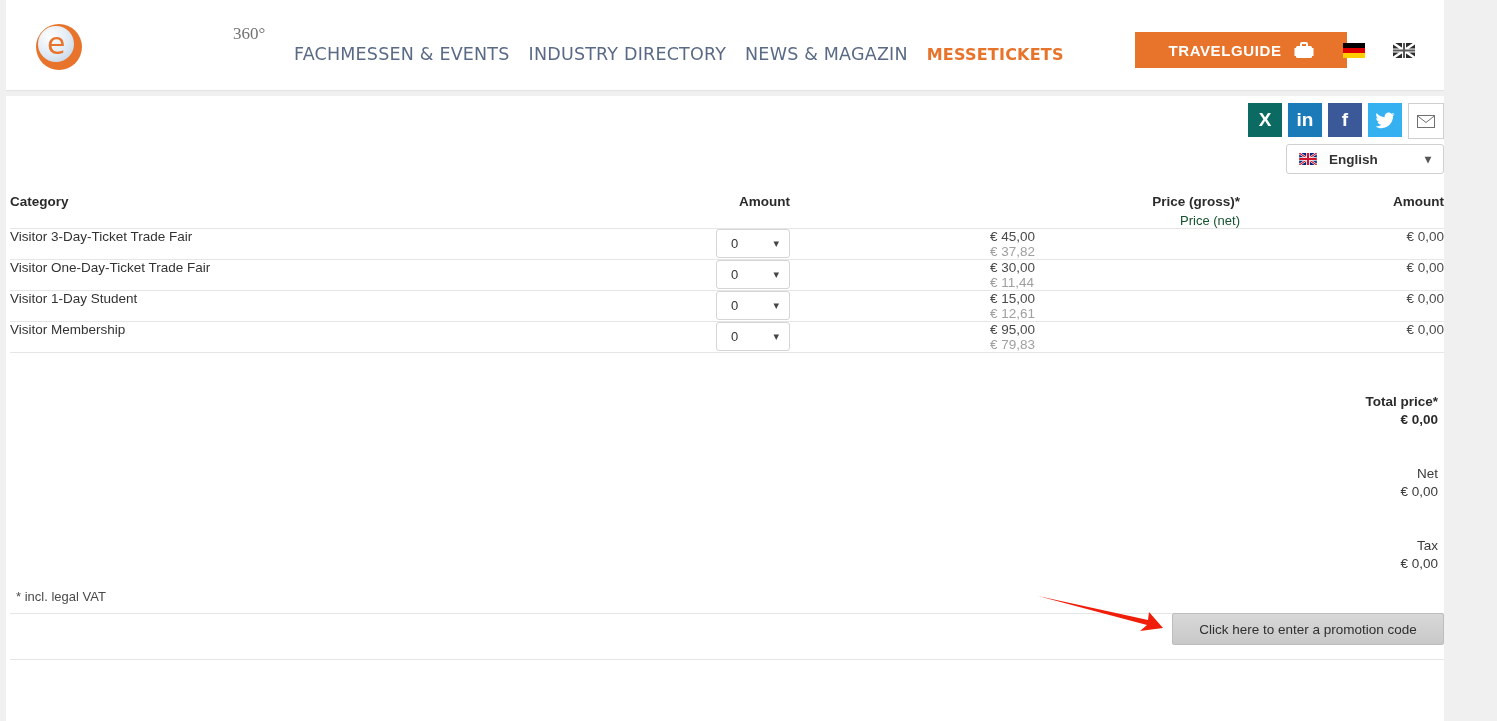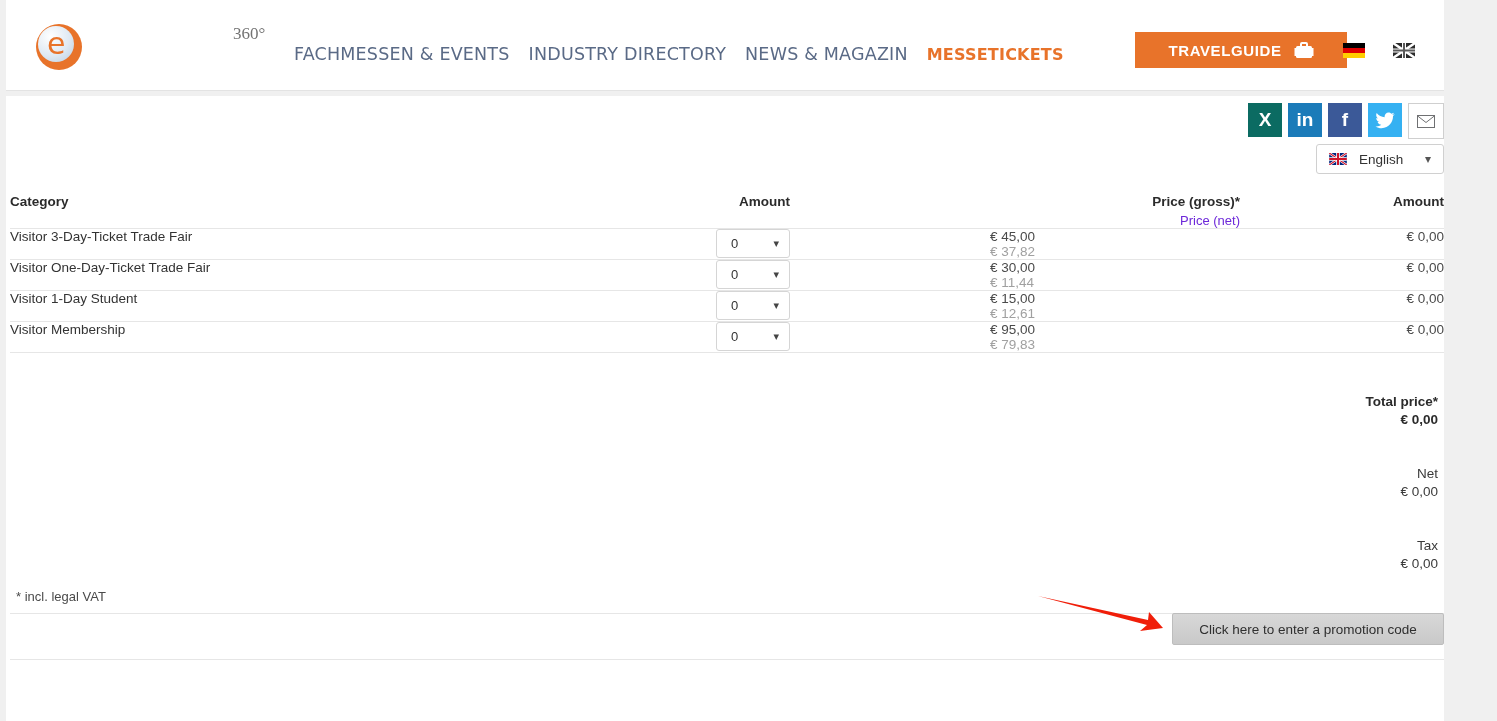--- a/index.html
+++ b/index.html
@@ -155,28 +155,29 @@
   .s-mail {
     background: #ffffff;
     border: 1px solid #cfcfcf;
     color: #6f7072;
     font-size: 16px;
   }
 
   .lang-select {
     position: absolute;
     right: 0px; top: 48px;
-    width: 128px; height: 30px;
+    width: 158px; height: 30px;
     border: 1px solid #d0d0d0;
     border-radius: 3px;
     background: #ffffff;
     display: flex;
     align-items: center;
     cursor: pointer;
     box-sizing: border-box;
+    font-weight: bold;
   }
   .lang-flag {
     width: 18px; height: 12px;
     margin-left: 12px;
   }
   .lang-label {
     margin-left: 12px;
     font-size: 13.5px;
     color: #333;
     flex: 1;
@@ -216,21 +217,21 @@
     padding-top: 10px;
     padding-bottom: 16px;
   }
   th.h-cat { text-align: left; padding-left: 6px; }
   th.h-amt { text-align: right; }
   th.h-price { text-align: right; }
   th.h-total { text-align: right; padding-right: 6px; }
   .price-net-head {
     display: block;
     font-weight: normal;
-    color: #6d28d9;
+    color: #14532d;
     font-size: 13px;
     margin-top: 4px;
   }
 
   tbody tr { border-bottom: 1px solid #e6e6e6; }
   tbody td {
     padding-top: 16px;
     padding-bottom: 18px;
     font-size: 13.5px;
     color: #333333;

